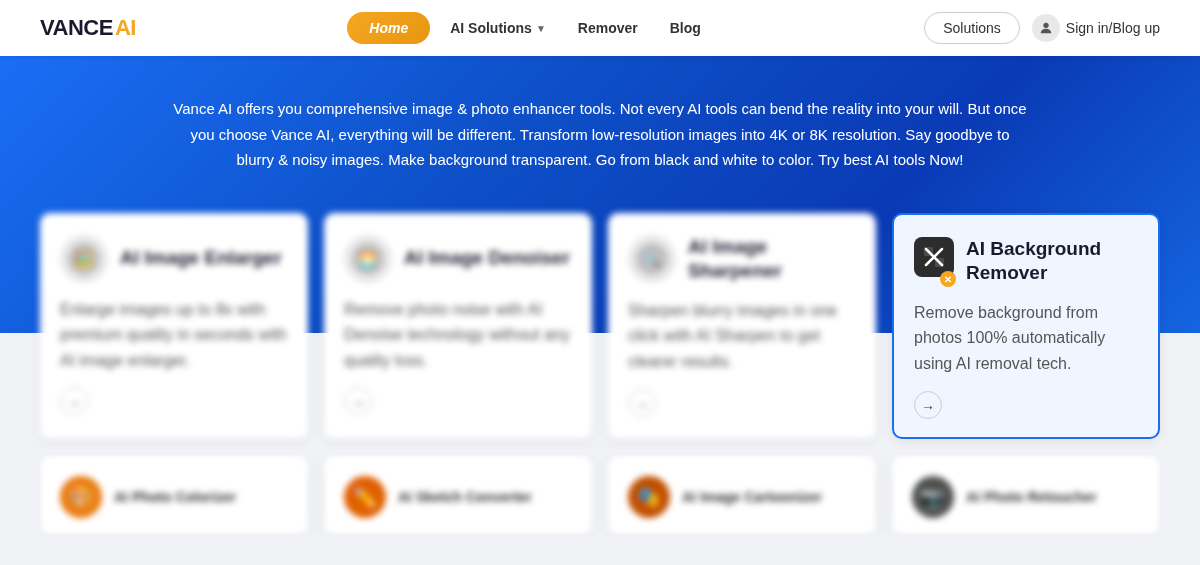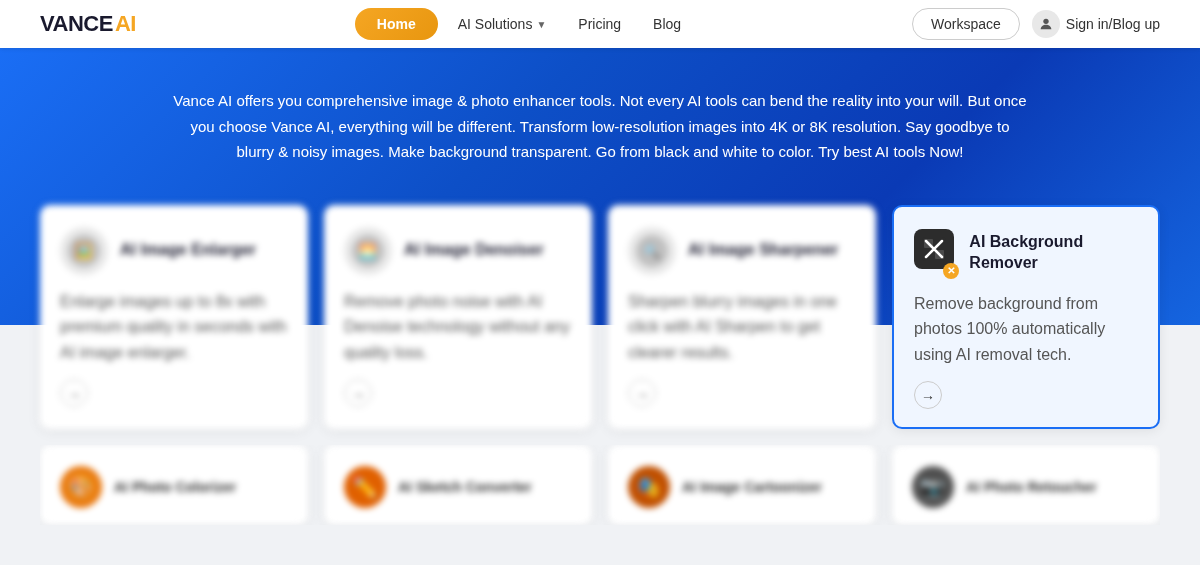--- a/index.html
+++ b/index.html
@@ -1,34 +1,34 @@
 <!DOCTYPE html>
 <html><head>
   <meta charset="utf-8">
   <style>
     * { margin: 0; padding: 0; box-sizing: border-box; }
     body { font-family: -apple-system, BlinkMacSystemFont, 'Segoe UI', Arial, sans-serif; background: #f0f2f5; overflow-x: hidden; }
 
     
     .navbar {
       display: flex; align-items: center; justify-content: space-between;
-      padding: 0 40px; height: 48px; background: #fff;
+      padding: 0 40px; height: 56px; background: #fff;
       box-shadow: 0 1px 4px rgba(0,0,0,0.1); position: relative; z-index: 10;
     }
     .logo { display: flex; align-items: center; gap: 2px; }
     .logo-vance { font-size: 22px; font-weight: 800; color: #1a1a2e; letter-spacing: -0.5px; }
     .logo-ai { font-size: 22px; font-weight: 800; color: #f5a623; letter-spacing: -0.5px; }
     .nav-links { display: flex; align-items: center; gap: 8px; }
     .nav-home-btn {
       background: linear-gradient(135deg, #f5a623, #e8960f);
       color: #fff; border: none; border-radius: 20px;
-      padding: 8px 22px; font-size: 14px; font-weight: 600; cursor: pointer;
+      padding: 8px 22px; font-size: 14px; font-weight: 600; cursor: pointer; font-style: italic;
     }
     .nav-link {
-      color: #333; font-size: 14px; font-weight: 400; cursor: pointer;
+      color: #333; font-size: 14px; font-weight: 700; cursor: pointer;
       padding: 8px 12px; display: flex; align-items: center; gap: 4px;
       text-decoration: none;
     }
     .chevron { font-size: 10px; color: #666; }
     .nav-right { display: flex; align-items: center; gap: 12px; }
     .workspace-btn {
       border: 1.5px solid #ccc; background: #fff; border-radius: 20px;
       padding: 7px 18px; font-size: 14px; font-weight: 500; cursor: pointer; color: #333;
     }
     .signin-btn {
@@ -78,21 +78,21 @@
     .card-icon-wrap {
       width: 48px; height: 48px; border-radius: 50%;
       background: #e8e8e8; display: flex; align-items: center; justify-content: center;
       flex-shrink: 0; overflow: hidden;
     }
     .card-icon-img {
       width: 32px; height: 32px; border-radius: 50%;
       background: #c0c0c0; display: flex; align-items: center; justify-content: center;
       font-size: 14px;
     }
-    .card-title { font-size: 16px; font-weight: 700; color: #1a1a2e; line-height: 1.3; }
+    .card-title { font-size: 19px; font-weight: 700; color: #1a1a2e; line-height: 1.3; }
     .card-desc { font-size: 16px; color: #555; line-height: 1.6; margin-bottom: 14px; }
     .card-arrow {
       width: 28px; height: 28px; border-radius: 50%;
       border: 1.5px solid #ccc; display: flex; align-items: center; justify-content: center;
       font-size: 14px; color: #333; cursor: pointer;
     }
 
     
     .bg-remover-icon {
       width: 48px; height: 48px; position: relative;
@@ -135,26 +135,26 @@
     <span class="logo-vance">VANCE</span>
     <span class="logo-ai">AI</span>
   </div>
 
   <div class="nav-links">
     <button class="nav-home-btn">Home</button>
     <a class="nav-link">
       <span>AI Solutions</span>
       <span class="chevron">▼</span>
     </a>
-    <a class="nav-link">Pricing</a>
+    <a class="nav-link">Remover</a>
     <a class="nav-link">Blog</a>
   </div>
 
   <div class="nav-right">
-    <button class="workspace-btn">Workspace</button>
+    <button class="workspace-btn">Solutions</button>
     <button class="signin-btn">
       <div class="user-icon">
         <svg width="16" height="16" viewBox="0 0 24 24" fill="#555">
           <circle cx="12" cy="8" r="4"></circle>
             <path d="M4 20c0-4 3.6-7 8-7s8 3 8 7"></path>
         </svg>
       </div>
       <span>Sign in/Blog up</span>
     </button>
   </div>

